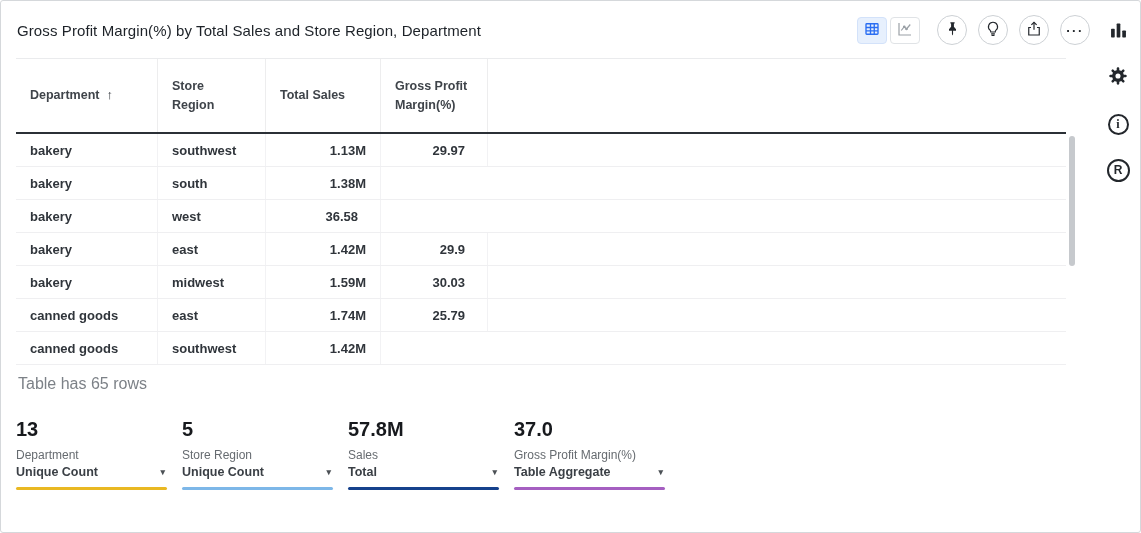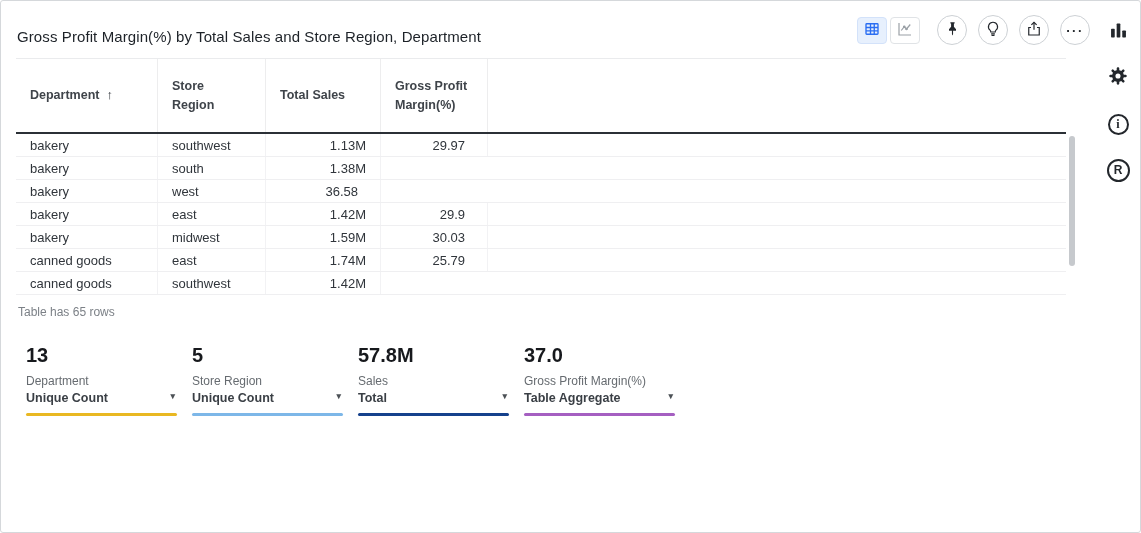--- a/index.html
+++ b/index.html
@@ -2,21 +2,21 @@
 <html><head>
 <meta charset="utf-8">
 <style>
   * { box-sizing: border-box; margin: 0; padding: 0; }
   body { font-family: "Liberation Sans", sans-serif; background: #ffffff; }
   .app { width: 1141px; height: 533px; background: #fff; border: 1px solid #d5d8db;
          border-radius: 3px; position: relative; overflow: hidden; }
   .main { position: absolute; left: 0; top: 0; width: 1097px; height: 100%; }
 
   
-  .tile-header { display: flex; justify-content: space-between; align-items: flex-end;
+  .tile-header { display: flex; justify-content: space-between; align-items: center;
                  padding: 14px 8px 0 16px; }
   .title { font-size: 15px; color: #1d2228; font-weight: 500; letter-spacing: .1px; }
   .toolbar { display: flex; align-items: center; gap: 11px; }
   .seg { display: flex; gap: 3px; margin-right: 6px; }
   .seg-btn { width: 30px; height: 27px; border-radius: 4px; display: flex;
              align-items: center; justify-content: center; cursor: pointer; background: #fff; }
   .seg-btn.active { background: #e7f0fd; border: 1px solid #d3e2fa; }
   .seg-btn.inactive { border: 1px solid #e0e3e6; }
   .circle-btn { width: 30px; height: 30px; border-radius: 50%; border: 1px solid #cdd1d5;
                 background: #fff; display: flex; align-items: center; justify-content: center;
@@ -27,35 +27,35 @@
   .table { position: relative; margin: 13px 0 0 15px; width: 1050px; }
   .thead, .tr { display: grid; grid-template-columns: 142px 108px 115px 107px 1fr; }
   .thead { border-top: 1px solid #eaebed; border-bottom: 2px solid #2b3036; height: 76px; }
   .th { display: flex; align-items: center; padding: 0 14px; font-size: 12.5px; font-weight: bold;
         color: #3f444a; border-right: 1px solid #ededee; line-height: 1.45; }
   .th.col-fill, .td.col-fill { border-right: none; }
   .th .wrap { display: inline-block; }
   .hdr-region .wrap { max-width: 50px; }
   .hdr-margin .wrap { max-width: 74px; }
   .sort { margin-left: 7px; font-size: 13px; color: #2b3036; }
-  .tr { height: 23px; border-bottom: 1px solid #efeff1; background: #fff; }
+  .tr { height: 33px; border-bottom: 1px solid #efeff1; background: #fff; font-weight: bold; }
   .td { display: flex; align-items: center; padding: 0 14px; font-size: 13px; color: #30353b;
         border-right: 1px solid #f2f2f4; }
   .td.num { justify-content: flex-end; }
   .td.num-margin { padding-right: 22px; }
   .scrollbar { position: absolute; right: -9px; top: 78px; width: 6px; height: 228px; }
   .thumb { width: 6px; height: 130px; background: #c6c9cd; border-radius: 3px; }
-  .table-note { margin: 10px 0 8px 17px; font-size: 12px; color: #7c8187; }
-
-  
-  .summary { display: flex; gap: 15px; margin: 25px 0 0 25px; }
+  .table-note { margin: 10px 0 8px 17px; font-size: 16px; color: #7c8187; }
+
+  
+  .summary { display: flex; gap: 15px; margin: 25px 0 0 15px; }
   .card { width: 151px; }
   .card-value { font-size: 20px; font-weight: bold; color: #17191d; }
   .card-label { margin-top: 7px; font-size: 12px; color: #666b70; }
-  .card-agg { margin-top: 3px; display: flex; justify-content: space-between; align-items: flex-start;
+  .card-agg { margin-top: 3px; display: flex; justify-content: space-between; align-items: center;
               font-size: 12.5px; font-weight: bold; color: #3a3f45; padding-right: 2px; cursor: pointer; }
   .chev { font-size: 9px; color: #4c5156; }
   .card-bar { margin-top: 8px; height: 3px; border-radius: 2px; background: #ccc; }
 
   
   .rail { position: absolute; right: 0; top: 0; width: 44px; height: 100%;
           display: flex; flex-direction: column; align-items: center; padding-top: 18px; gap: 20px; }
   .rail-btn { width: 26px; height: 26px; display: flex; align-items: center; justify-content: center;
               cursor: pointer; }
   .info-circle { width: 21px; height: 21px; border-radius: 50%; border: 2px solid #23272c;

